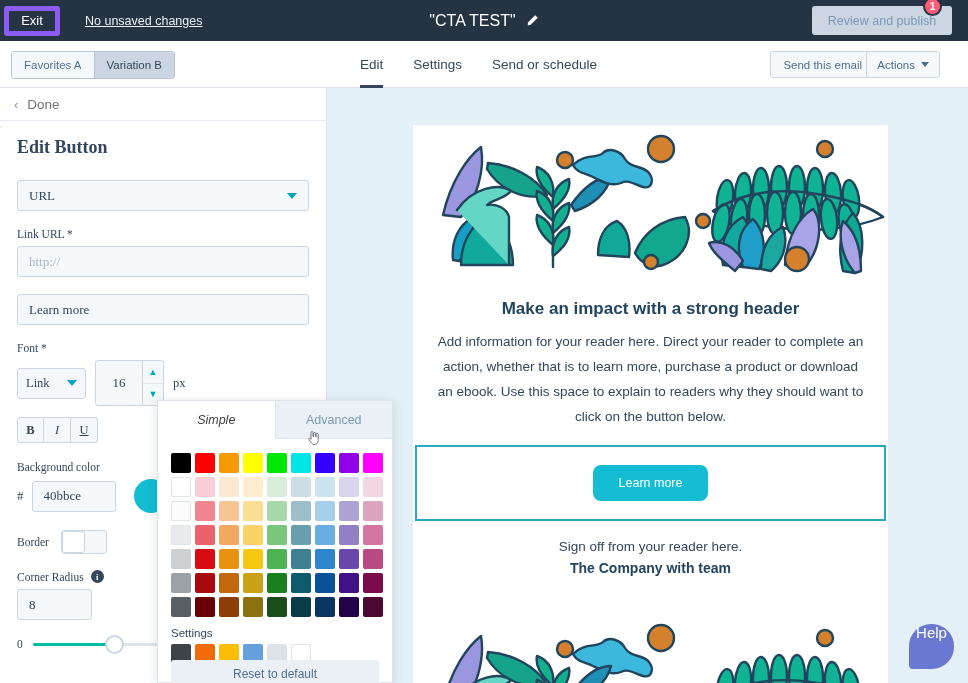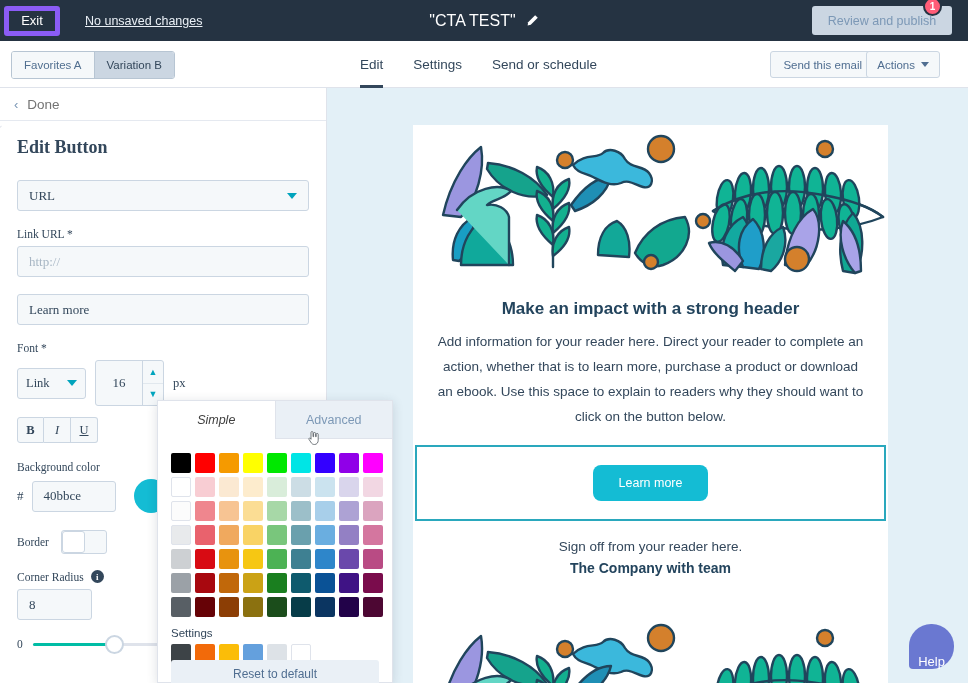--- a/index.html
+++ b/index.html
@@ -277,23 +277,23 @@
     text-align: center; font-size: 13.5px; color: #33475b; margin: 18px 0 6px 0;
   }
   .signoff-bold {
     text-align: center; font-size: 14px; font-weight: bold; color: #23445d; margin: 0 0 18px 0;
   }
   .banner { width: 100%; display: block; }
 
   
   .help-btn {
     position: absolute; right: 14px; bottom: 14px; width: 45px; height: 45px;
-    background: #6a78d1; color: #ffffff; font-size: 13px;
+    background: #6a78d1; color: #ffffff; font-size: 15px;
     border-radius: 22px 22px 22px 4px;
-    display: flex; align-items: flex-end; justify-content: center; cursor: pointer;
+    display: flex; align-items: flex-start; justify-content: center; cursor: pointer;
   }
 </style>
 </head>
 <body>
 
 <div id="app">
 
   <div class="topbar" style="background: rgb(37, 51, 66);">
     <div class="exit-btn">
       <span>Exit</span>

